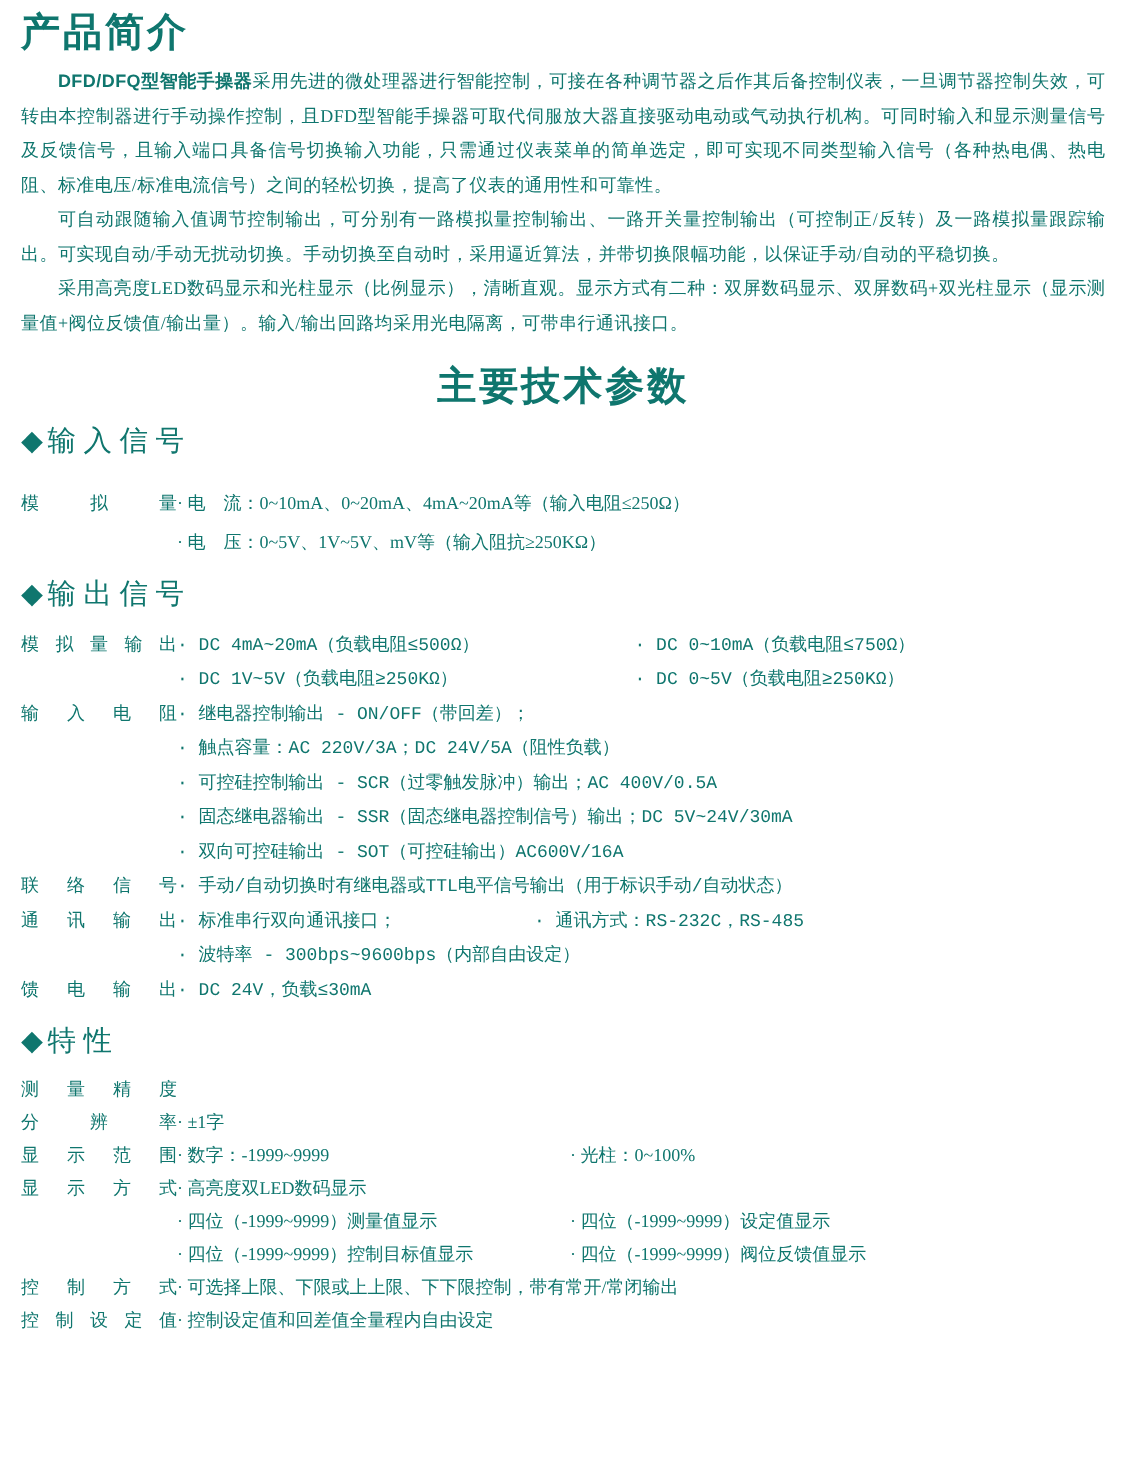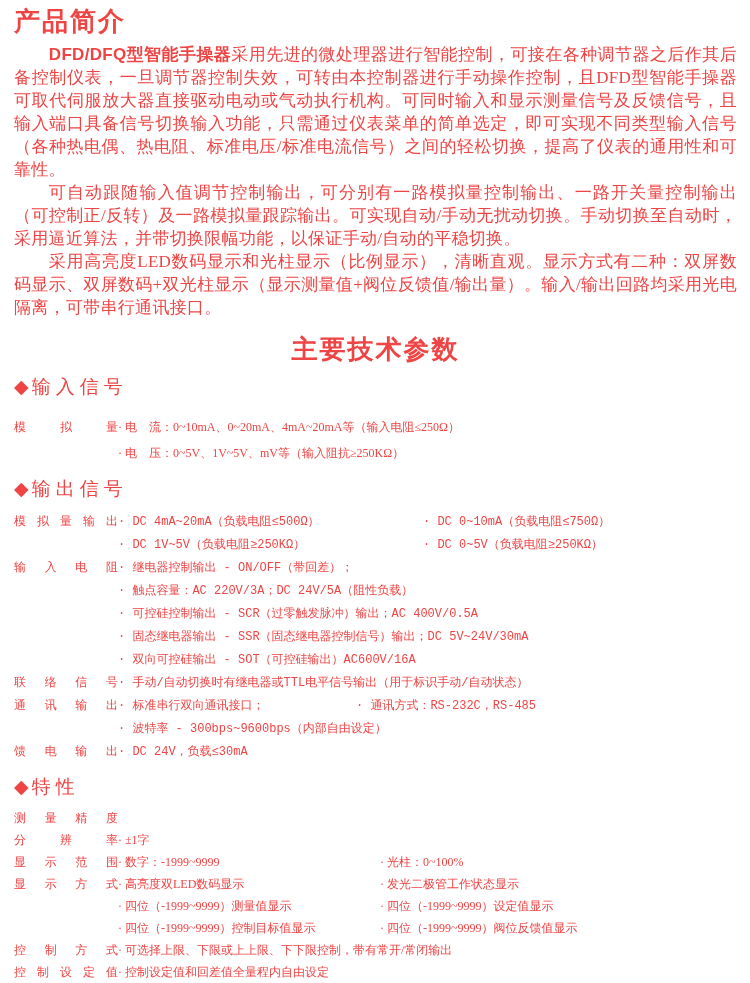--- a/index.html
+++ b/index.html
@@ -2,35 +2,35 @@
 <html><head>
 <meta charset="utf-8">
 <style>
   html,body { margin:0; padding:0; background:#ffffff; }
   .sheet {
     position:relative;
     width:750px; height:983px;
     box-sizing:border-box;
     padding:6px 13px 0 14px;
     background:#ffffff;
-    color:#ef4444;
+    color:#0f766e;
     overflow:hidden;
     font-family:"Liberation Serif","DejaVu Serif",serif;
   }
   h1 {
     margin:0;
     font-family:"Liberation Sans","DejaVu Sans",sans-serif;
     font-weight:700;
     font-size:26px; line-height:30px;
     letter-spacing:2px;
   }
   .h2 { margin-top:15px;text-align:center; }
   p.body {
     margin:0;
-    font-size:17px; line-height:23px;
+    font-size:12px; line-height:23px;
     text-align:justify;
     text-indent:2.05em;
     letter-spacing:0.3px;
   }
   p.first { margin-top:7px; }
   .lead {
     font-family:"Liberation Sans","DejaVu Sans",sans-serif;
     font-weight:700;
   }
   .sec-head {
@@ -187,21 +187,20 @@
           <span class="c2">· 光柱：0~100%</span>
         </div>
       </div>
     </div>
 
     <div class="row">
       <div class="label">显示方式</div>
       <div class="lines">
         <div class="line">
           <span class="c1 w262">· 高亮度双LED数码显示</span>
-          <span class="c2">· 发光二极管工作状态显示</span>
         </div>
         <div class="line">
           <span class="c1 w262">· 四位（-1999~9999）测量值显示</span>
           <span class="c2">· 四位（-1999~9999）设定值显示</span>
         </div>
         <div class="line">
           <span class="c1 w262">· 四位（-1999~9999）控制目标值显示</span>
           <span class="c2">· 四位（-1999~9999）阀位反馈值显示</span>
         </div>
       </div>

